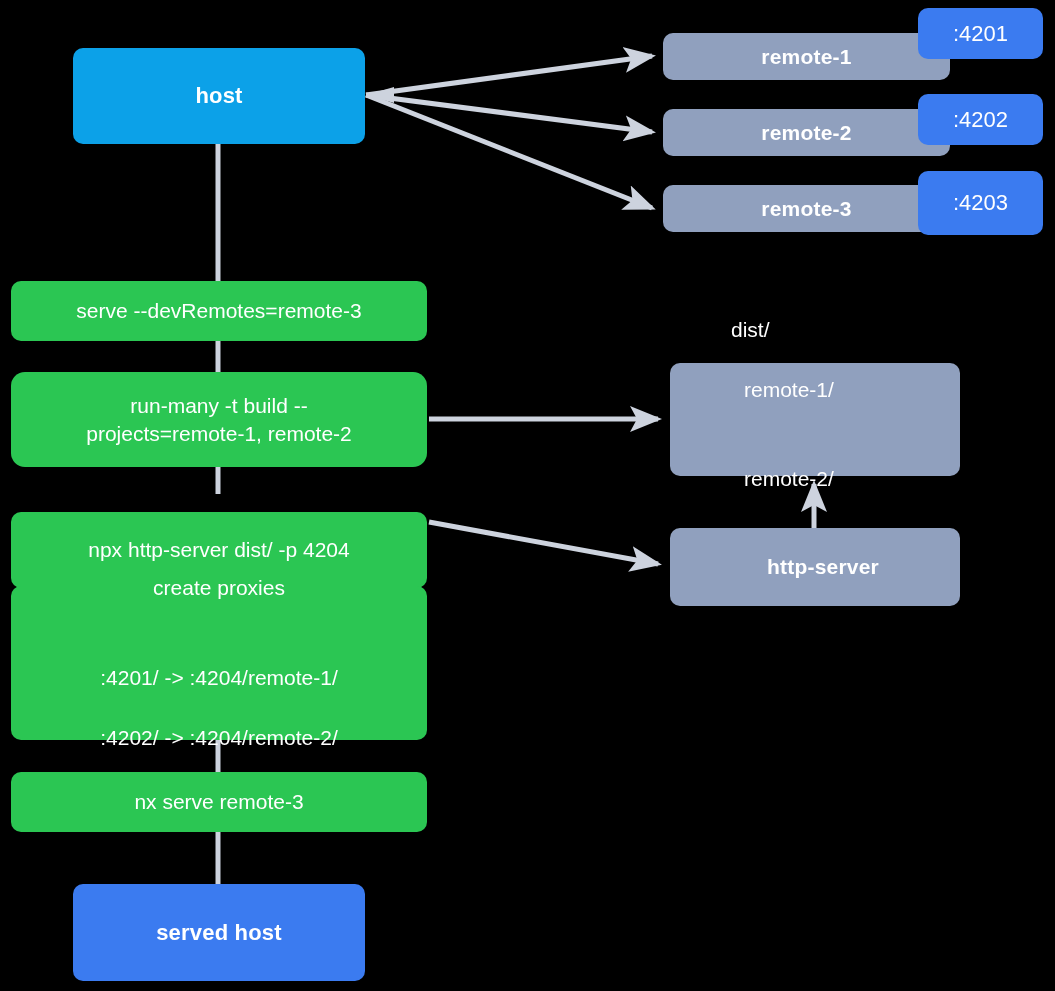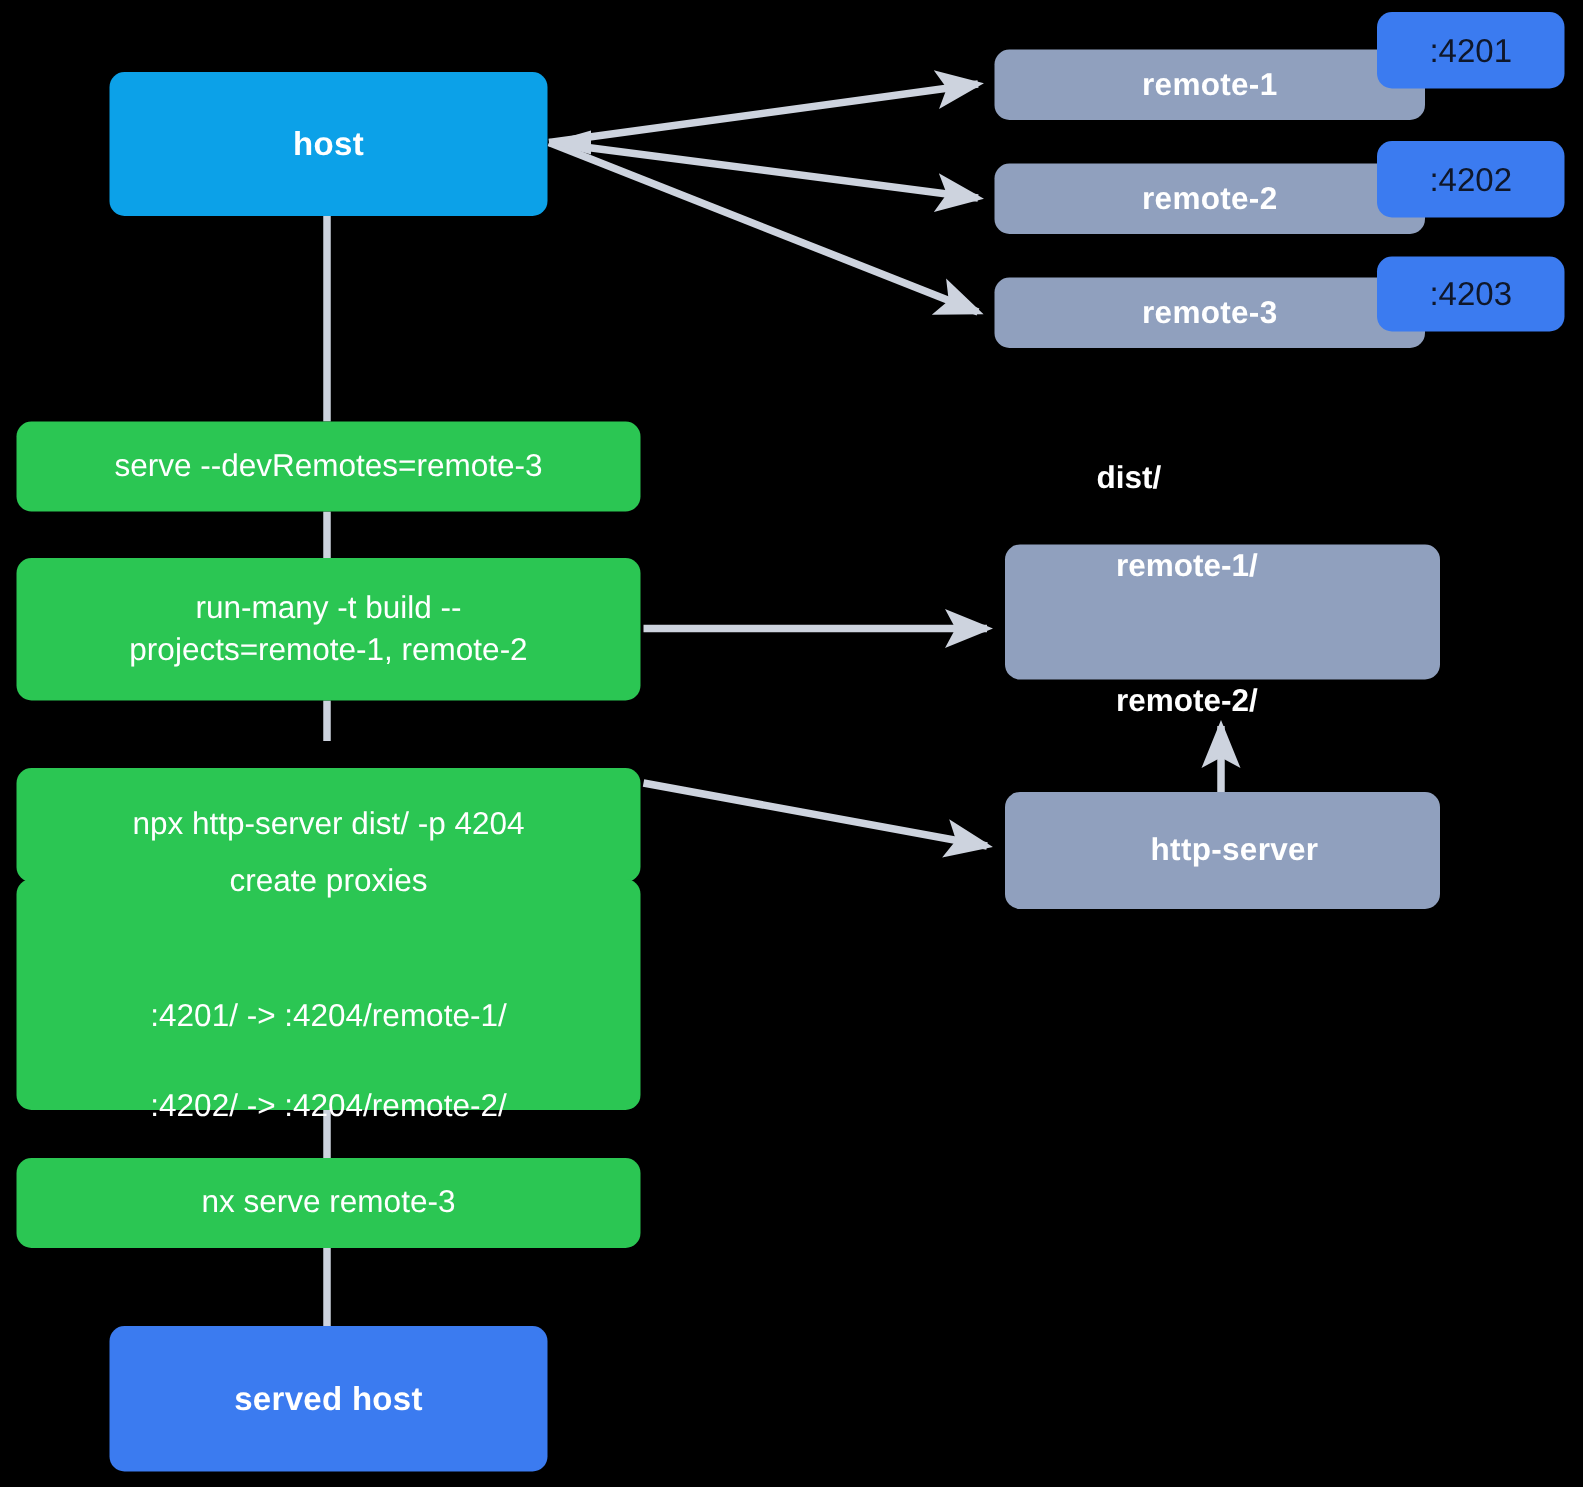--- a/index.html
+++ b/index.html
@@ -68,21 +68,21 @@
   .node-cmd {
     background: #2BC653;
     font-weight: normal;
     font-size: 21px;
   }
   .badge {
     position: absolute;
     box-sizing: border-box;
     border-radius: 10px;
     background: #3B7BF0;
-    color: #0f172a;
+    color: #ffffff;
     font-size: 22px;
     font-weight: normal;
     display: flex;
     align-items: center;
     justify-content: center;
     z-index: 5;
   }
   .dist-inner {
     text-align: left;
     padding-left: 26px;
@@ -178,29 +178,29 @@
   <div class="node node-remote" style="left:663px; top:109px; width:287px; height:47px;">
     <span>remote-2</span>
   </div>
   <div class="badge" style="left:918px; top:94px; width:125px; height:51px;">
     <span>:4202</span>
   </div>
 
   <div class="node node-remote" style="left:663px; top:185px; width:287px; height:47px;">
     <span>remote-3</span>
   </div>
-  <div class="badge" style="left:918px; top:171px; width:125px; height:50px;">
+  <div class="badge" style="left:918px; top:171px; width:125px; height:64px;">
     <span>:4203</span>
   </div>
 
   <div class="node node-cmd" style="left:11px; top:281px; width:416px; height:60px;align-items:center;">
     <span>serve --devRemotes=remote-3</span>
   </div>
 
-  <div class="node node-cmd" style="left:11px; top:372px; width:416px; height:95px;">
+  <div class="node node-cmd" style="left:11px; top:372px; width:416px; height:95px;border-radius:14px;">
     <span>run-many -t build --
 projects=remote-1, remote-2</span>
   </div>
 
   <div class="node node-cmd" style="left:11px; top:512px; width:416px; height:76px;">
     <span>npx http-server dist/ -p 4204</span>
   </div>
 
   <div class="node node-cmd" style="left:11px; top:586px; width:416px; height:154px;">
     <div class="proxy-inner">
@@ -211,21 +211,21 @@
   </div>
 
   <div class="node node-cmd" style="left:11px; top:772px; width:416px; height:60px;">
     <span>nx serve remote-3</span>
   </div>
 
   <div class="node node-served" style="left:73px; top:884px; width:292px; height:97px;justify-content:center;">
     <span>served host</span>
   </div>
 
-  <div class="node node-gray" style="left:670px; top:363px; width:290px; height:90px;font-weight:bold;">
+  <div class="node node-gray" style="left:670px; top:363px; width:290px; height:113px;">
     <div class="dist-inner">
       <span>dist/</span>
       <span class="dist-indent">remote-1/</span>
       <span class="dist-indent">remote-2/</span>
     </div>
   </div>
 
   <div class="node node-gray-bold" style="left:670px; top:528px; width:290px; height:78px;padding-left:16px;">
     <span>http-server</span>
   </div>

